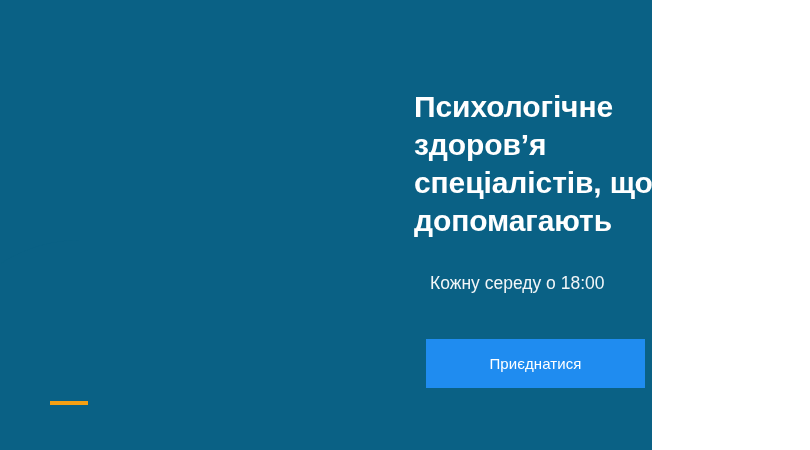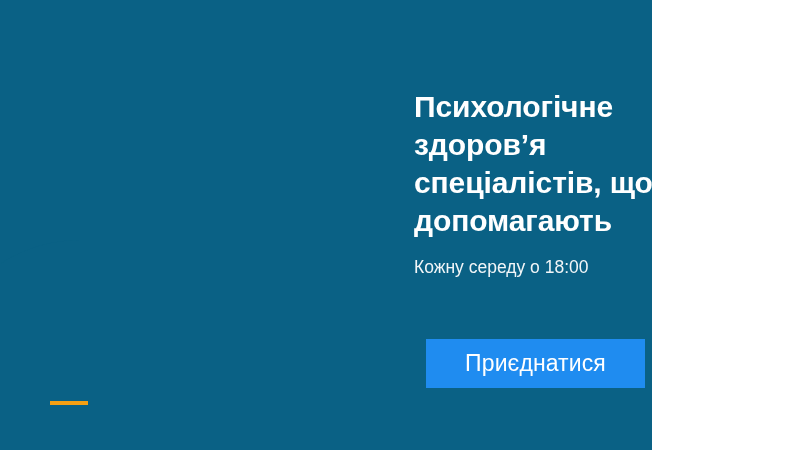--- a/index.html
+++ b/index.html
@@ -191,38 +191,38 @@
     color: #ffffff;
     font-size: 30px;
     line-height: 38px;
     font-weight: 700;
     letter-spacing: -0.1px;
   }
   #subtitle {
     position: absolute;
     left: 0;
     top: 255px;
-    margin: 0;
+    margin: 16px;
     color: #f2f6f8;
     font-size: 17.5px;
     line-height: 24px;
     font-weight: 400;
   }
   #cta-button {
     position: absolute;
     left: 12px;
     top: 339px;
     width: 219px;
     height: 49px;
     background: #1f8cf0;
     border: none;
     border-radius: 0;
     color: #ffffff;
     font-family: "Liberation Sans", "DejaVu Sans", sans-serif;
-    font-size: 23px;
+    font-size: 15px;
     font-weight: 400;
     letter-spacing: .1px;
     cursor: pointer;
     padding: 0;
   }
 
   
   #accent-rule {
     position: absolute;
     left: 50px;

